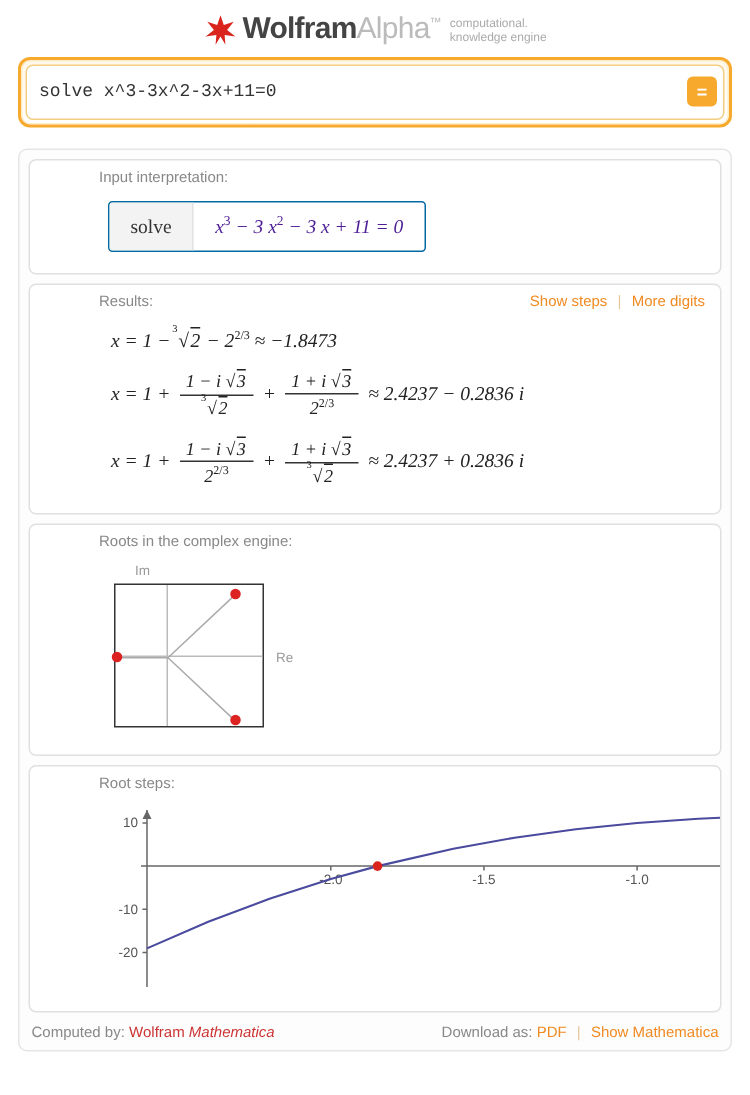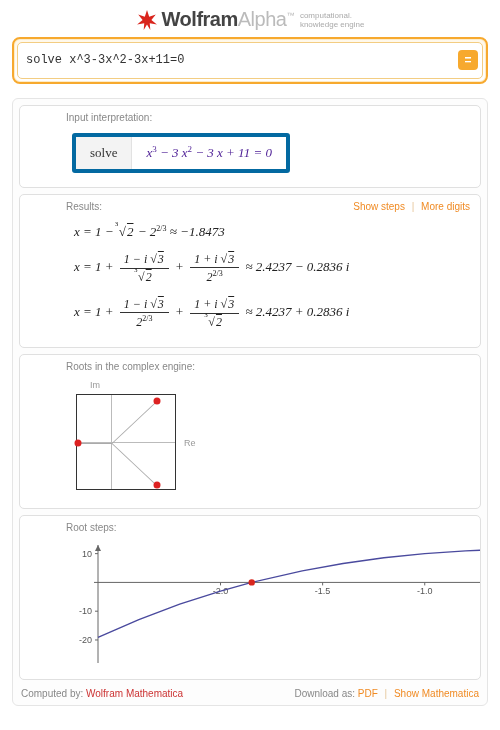--- a/index.html
+++ b/index.html
@@ -79,21 +79,21 @@
     padding: 6px 10px 4px 10px;
     font-size: 10px; color: #888;
   }
   .pod-head .links a { color: #f08b24; text-decoration: none; font-size: 10px; cursor: pointer; }
   .pod-head .links .sep { color: #e6c79c; margin: 0 4px; }
   .pod-body { padding: 4px 12px 10px 12px; }
 
   
   .interp {
     display: inline-flex; align-items: center;
-    border: 4px solid #0369a1;
+    border: 1px solid #0369a1;
     border-radius: 3px;
     margin: 2px 0 4px 4px;
     overflow: hidden;
   }
   .interp .tag {
     background: #f3f3f3;
     padding: 8px 14px;
     font-family: Georgia, 'Times New Roman', serif;
     font-size: 13px;
     color: #333;
@@ -164,21 +164,21 @@
   .rp-svg { width: 100%; height: 100%; }
   .rp-tick { font-size: 9px; fill: #555; font-family: Arial; }
 
   
   .footer {
     display: flex; justify-content: space-between;
     font-size: 10px; color: #888;
     padding: 6px 2px 0 2px;
   }
   .footer .brand { color: #c33; }
-  .footer .brand .m { color: #c33; }
+  .footer .brand .m { font-style: italic; color: #c33; }
   .footer a { color: #f08b24; text-decoration: none; cursor:pointer; }
   .footer .sep { color: #e6c79c; margin: 0 4px; }
 </style>
 </head>
 <body>
 
 <div class="page">
 
   <div class="logo-row">
     <span class="logo-inline">

